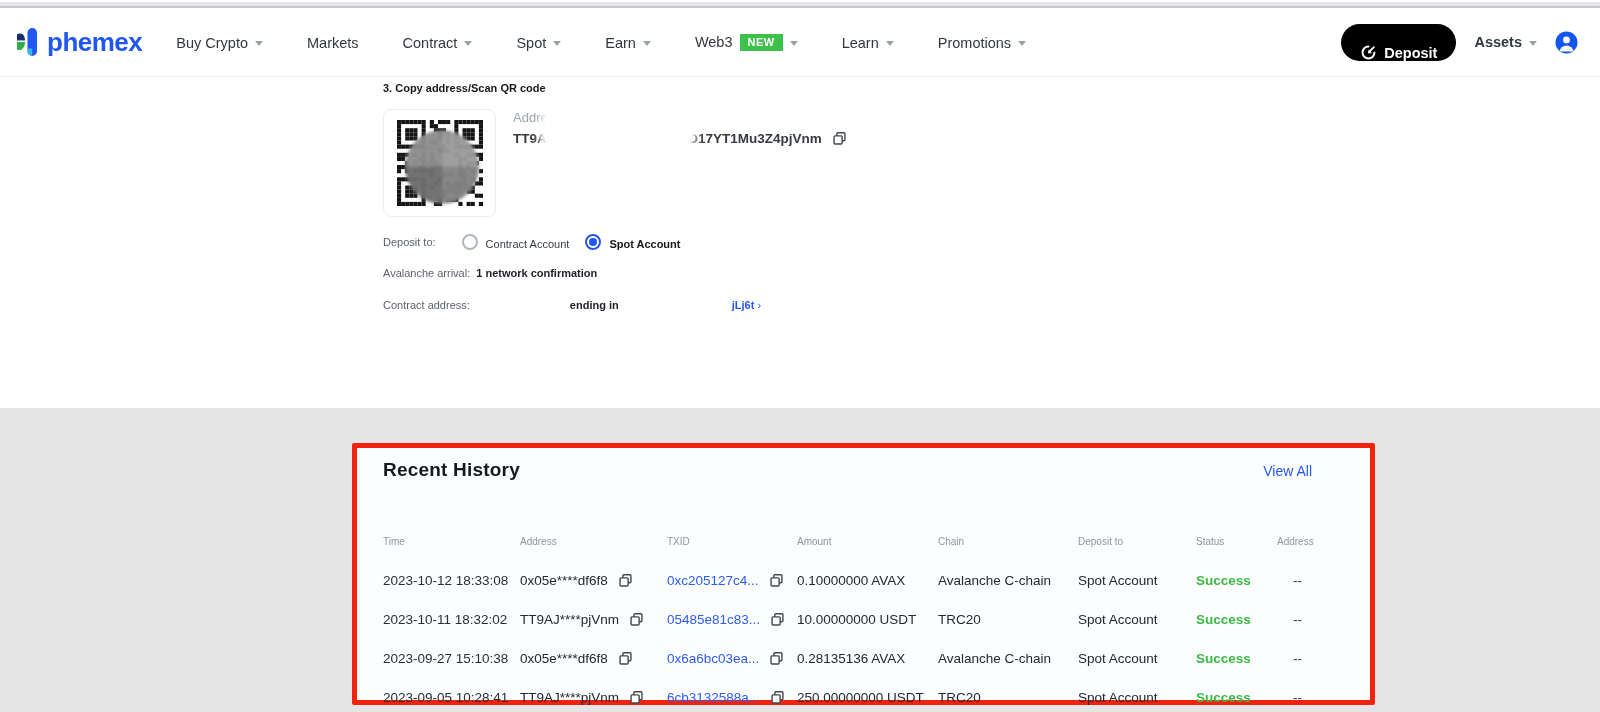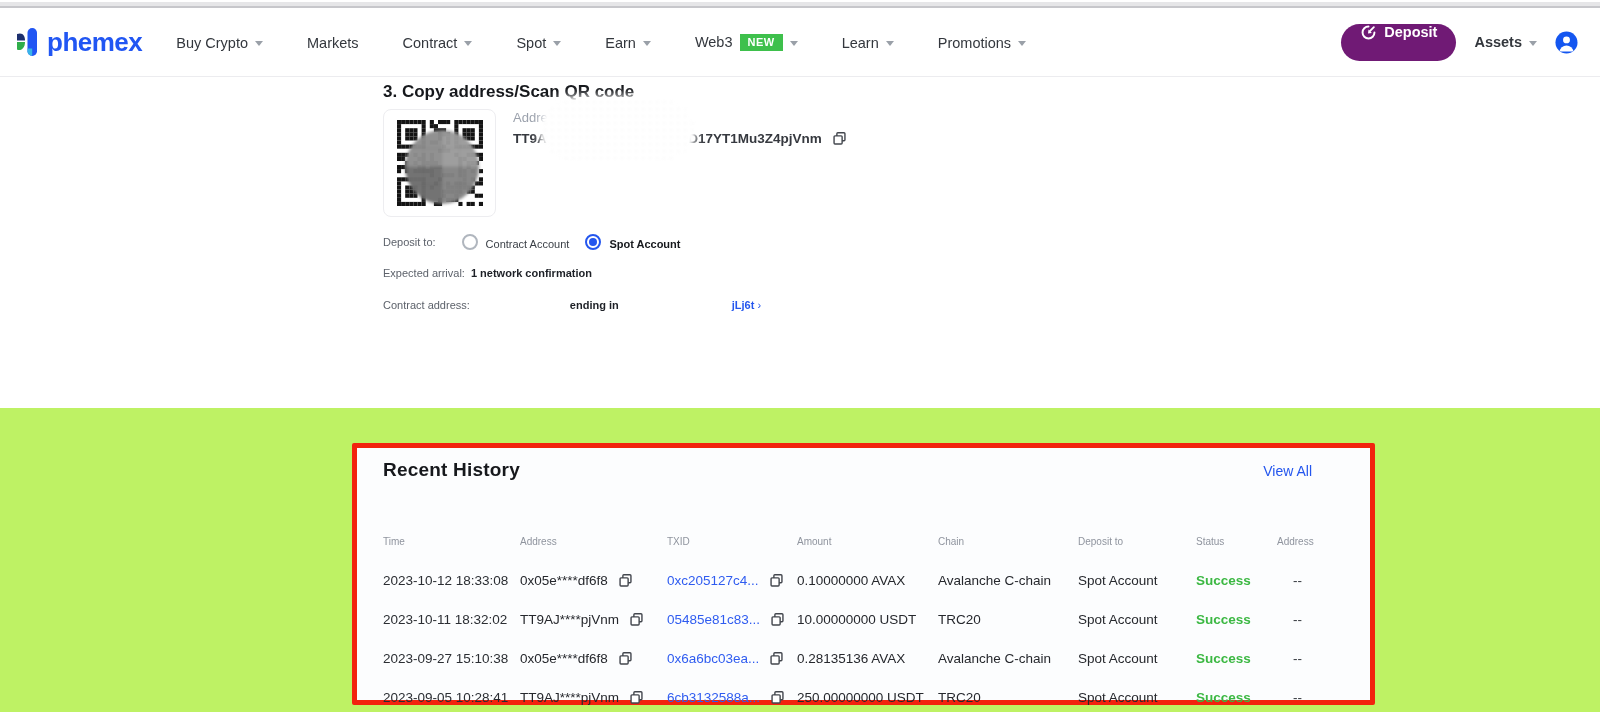--- a/index.html
+++ b/index.html
@@ -15,29 +15,29 @@
     border-bottom:1px solid #ececef; display:flex; align-items:center; padding:0 22px 0 14px; }
   .logo { display:flex; align-items:center; gap:6px; margin-right:34px; }
   .logo-text { font-size:26px; font-weight:700; color:#2156f3; letter-spacing:-0.5px; }
   .nav-menu { display:flex; align-items:flex-end; gap:44px; }
   .nav-item { display:flex; align-items:center; gap:7px; font-size:14.5px; color:#33373d; cursor:pointer; }
   .caret { width:0; height:0; border-left:4.5px solid transparent; border-right:4.5px solid transparent;
     border-top:5px solid #9aa0a8; margin-top:2px; }
   .badge-new { background:#3ec04c; color:#fff; font-size:11px; font-weight:700; letter-spacing:.5px;
     padding:2.5px 8px; border-radius:0; }
   .nav-right { margin-left:auto; display:flex; align-items:center; gap:18px; }
-  .btn-deposit { display:flex; align-items:flex-start; gap:7px; background:#701a75; color:#fff;
+  .btn-deposit { display:flex; align-items:flex-end; gap:7px; background:#000000; color:#fff;
     border:none; border-radius:19px; height:37px; padding:0 19px; font-size:14.5px; font-weight:700;
     font-family:inherit; cursor:pointer; }
   .assets { display:flex; align-items:center; gap:7px; font-size:14.5px; color:#33373d; font-weight:600; cursor:pointer; }
   .avatar { width:23px; height:23px; cursor:pointer; }
 
   
   .content { position:absolute; top:78px; left:0; width:1600px; height:330px; background:#fff; }
-  .step-title { position:absolute; left:383px; top:4px; font-size:17px; font-weight:700; color:#16181c; }
+  .step-title { position:absolute; left:383px; top:4px; font-size:11px; font-weight:700; color:#16181c; }
   .qr-box { position:absolute; left:383px; top:31px; width:113px; height:108px; background:#fff;
     border:1px solid #ededf0; border-radius:8px; display:flex; align-items:center; justify-content:center; }
   .qr-wrap { position:relative; width:86px; height:86px; }
   .qr-blur { position:absolute; left:8px; top:10px; width:74px; height:74px; border-radius:50%;
     background:
       linear-gradient(rgba(0,0,0,.05) 1px, transparent 1px),
       linear-gradient(90deg, rgba(0,0,0,.05) 1px, transparent 1px),
       conic-gradient(#9b9b9b 0 25%, #848484 25% 50%, #6f6f6f 50% 75%, #8e8e8e 75%);
     background-size:18px 18px, 18px 18px, 100% 100%;
     filter:blur(1.5px); opacity:.97; }
@@ -62,21 +62,21 @@
   .radio.selected::after { content:""; width:8px; height:8px; border-radius:50%; background:#2456ee; }
   .radio-label { color:#3a3f46; }
   .radio-label.selected { color:#16181c; font-weight:700; }
   .expected { top:189px; }
   .contract { top:221px;gap:47px; }
   .gap6 { width:6px; }
   .link-blue { color:#2456ee; font-weight:600; cursor:pointer;padding-left:13px; }
   .link-blue::after { content:" ›"; font-weight:400; }
 
   
-  .lower { position:absolute; top:408px; left:0; width:1600px; height:304px; background:#bef264; }
+  .lower { position:absolute; top:408px; left:0; width:1600px; height:304px; background:#e5e5e5; }
   .annotation { position:absolute; left:352px; top:35px; width:1023px; height:262px;
     border:5px solid #f2230e; border-radius:2px; background:#fcfdfe; }
   .hist-title { position:absolute; left:26px; top:11px; font-size:19px; font-weight:700; color:#16181c; letter-spacing:.2px; }
   .view-all { position:absolute; right:58px; top:15px; font-size:14px; color:#2456ee; cursor:pointer; }
 
   .hist-table { position:absolute; left:26px; top:74px; display:grid;
     grid-template-columns:137px 147px 130px 141px 140px 118px 81px 62px;
     grid-auto-rows:39px; align-items:center; font-size:13.5px; }
   .hist-table .th { height:30px; display:flex; align-items:center; color:#8f949e; font-size:10px; }
   .td { color:#26282d; display:flex; align-items:center; }
@@ -421,21 +421,21 @@
       <span class="radio"></span>
       <span class="radio-label">Contract Account</span>
     </span>
     <span class="radio-group">
       <span class="radio selected"></span>
       <span class="radio-label selected">Spot Account</span>
     </span>
   </div>
 
   <div class="row-line expected">
-    <span class="lbl-gray">Expected arrival:</span>
+    <span class="lbl-gray">Avalanche arrival:</span>
     <span class="gap6"></span>
     <span class="val-dark">1 network confirmation</span>
   </div>
 
   <div class="row-line contract">
     <span class="lbl-gray">Contract address:</span>
     <span class="gap6"></span>
     <span class="val-dark">ending in</span>
     <span class="gap6"></span>
     <span class="link-blue">jLj6t</span>

